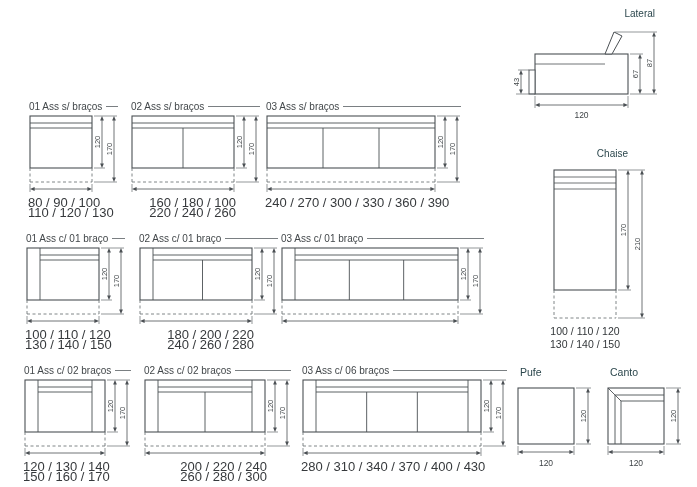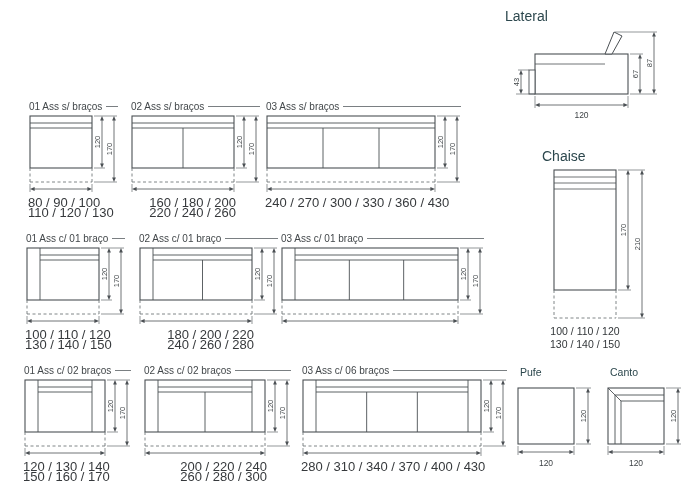--- a/index.html
+++ b/index.html
@@ -6,21 +6,21 @@
   html,body{width:697px;height:487px;background:#fff;overflow:hidden;
     font-family:"Liberation Sans",sans-serif;}
   .sheet{position:relative;width:697px;height:487px;background:#fff;}
   .module,.section{position:absolute;}
   .titlebar{display:flex;align-items:center;height:12px;}
   .mtitle{font-size:10px;color:#42474a;white-space:nowrap;padding-left:1px;}
   .rule{flex:1;border-top:1px solid #7a7f82;margin-left:4px;}
   .mod{display:block;}
   .widths{font-size:13px;color:#36393c;text-align:right;line-height:10px;margin-top:2px;white-space:nowrap;}
   .widths-lg{font-size:10.5px;color:#323639;text-align:center;line-height:13px;margin-top:3px;white-space:nowrap;}
-  .sec-title{font-size:14px;color:#2c474d;height:16px;text-align:left;}
+  .sec-title{font-size:10px;color:#2c474d;height:16px;text-align:right;}
   .sec-title.sm{font-size:10.5px;text-align:left;padding-left:8px;}
   svg{display:block;}
   svg text{font-family:"Liberation Sans",sans-serif;}
   .dim{font-size:7.5px;fill:#3f4447;}
   .dimb{font-size:8.5px;fill:#3f4447;}
 </style>
 </head>
 <body>
 
 <div class="sheet">
@@ -84,21 +84,21 @@
         <polygon points="126,4 124.1,8.6 127.9,8.6" fill="#4b5054"></polygon>
         <polygon points="126,70 124.1,65.4 127.9,65.4" fill="#4b5054"></polygon>
         <text x="123.5" y="37" text-anchor="middle" class="dim" transform="rotate(-90 123.5 37)">170</text>
         <line x1="2" y1="72" x2="2" y2="80" stroke="#4b5054" stroke-width="0.6"></line>
         <line x1="104" y1="72" x2="104" y2="80" stroke="#4b5054" stroke-width="0.6"></line>
         <line x1="6" y1="77" x2="100" y2="77" stroke="#4b5054" stroke-width="0.8"></line>
         <polygon points="2,77 6.6,75.1 6.6,78.9" fill="#4b5054"></polygon>
         <polygon points="104,77 99.4,75.1 99.4,78.9" fill="#4b5054"></polygon>
       </svg>
     <div class="widths" style="width:106px">
-      <div>160 / 180 / 200</div>
+      <div>160 / 180 / 100</div>
       <div>220 / 240 / 260</div>
     </div>
   </div>
 
   <div class="module" style="left:265px;top:100px;width:196px">
     <div class="titlebar">
       <span class="mtitle">03 Ass s/ braços</span>
       <span class="rule"></span>
     </div>
     <svg class="mod" width="196" height="84" viewBox="0 0 196 84">
@@ -121,21 +121,21 @@
         <polygon points="192,4 190.1,8.6 193.9,8.6" fill="#4b5054"></polygon>
         <polygon points="192,70 190.1,65.4 193.9,65.4" fill="#4b5054"></polygon>
         <text x="189.5" y="37" text-anchor="middle" class="dim" transform="rotate(-90 189.5 37)">170</text>
         <line x1="2" y1="72" x2="2" y2="80" stroke="#4b5054" stroke-width="0.6"></line>
         <line x1="170" y1="72" x2="170" y2="80" stroke="#4b5054" stroke-width="0.6"></line>
         <line x1="6" y1="77" x2="166" y2="77" stroke="#4b5054" stroke-width="0.8"></line>
         <polygon points="2,77 6.6,75.1 6.6,78.9" fill="#4b5054"></polygon>
         <polygon points="170,77 165.4,75.1 165.4,78.9" fill="#4b5054"></polygon>
       </svg>
     <div class="widths" style="width:172px">
-      <div>240 / 270 / 300 / 330 / 360 / 430</div>
+      <div>240 / 270 / 300 / 330 / 360 / 390</div>
       <div></div>
     </div>
   </div>
 
   <div class="module" style="left:25px;top:232px;width:100px">
     <div class="titlebar">
       <span class="mtitle">01 Ass c/ 01 braço</span>
       <span class="rule"></span>
     </div>
     <svg class="mod" width="100" height="84" viewBox="0 0 100 84">

